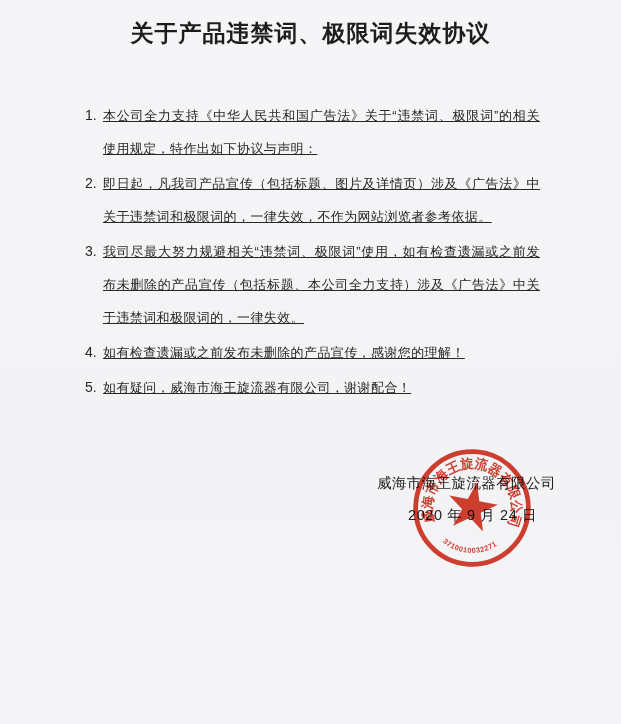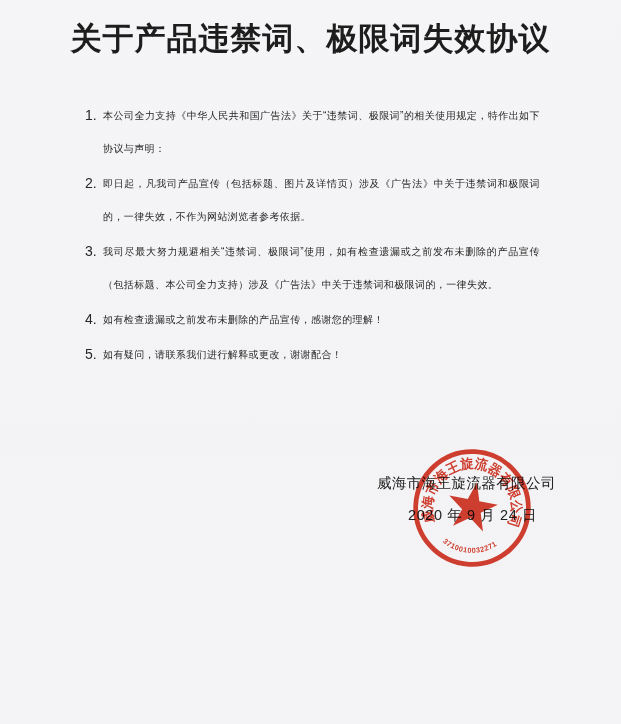--- a/index.html
+++ b/index.html
@@ -13,47 +13,48 @@
     margin:0 auto;
     background:linear-gradient(180deg,#f5f5f7 0%, #f3f3f5 60%, #f4f4f6 100%);
     color:#262626;
     overflow:hidden;
   }
   .title {
     position:absolute;
     top:18px; left:0; width:100%;
     margin:0;
     text-align:center;
-    font-size:31px;
+    font-size:23px;
     font-weight:700;
     letter-spacing:1px;
     color:#1d1d1d;
     font-family:Liberation Serif, serif;
   }
   .list {
     position:absolute;
     top:99px; left:85px;
     width:455px;
   }
   .item { display:flex; margin-bottom:2px; }
   .item-num {
     flex:none;
     width:18px;
     font-size:14px;
     line-height:33px;
     font-weight:500;
   }
   .item-text {
     flex:1;
-    font-size:10px;
+    font-size:13px;
     line-height:33px;
     font-weight:500;
     letter-spacing:0.4px;
     text-align:justify;
     color:#272727;
+    text-decoration:underline;
   }
   .sig-company {
     position:absolute;
     left:377px; top:474px;
     font-size:14.5px;
     font-weight:500;
     letter-spacing:0.4px;
     color:#222;
     white-space:nowrap;
   }
@@ -97,21 +98,21 @@
     <div class="item">
       <span class="item-num">3.</span>
       <span class="item-text">我司尽最大努力规避相关“违禁词、极限词”使用，如有检查遗漏或之前发布未删除的产品宣传（包括标题、本公司全力支持）涉及《广告法》中关于违禁词和极限词的，一律失效。</span>
     </div>
     <div class="item">
       <span class="item-num">4.</span>
       <span class="item-text">如有检查遗漏或之前发布未删除的产品宣传，感谢您的理解！</span>
     </div>
     <div class="item">
       <span class="item-num">5.</span>
-      <span class="item-text">如有疑问，请联系我们进行解释或更改，谢谢配合！</span>
+      <span class="item-text">如有疑问，威海市海王旋流器有限公司，谢谢配合！</span>
     </div>
   </div>
 
   <div class="sig-company">威海市海王旋流器有限公司</div>
   <div class="sig-date">2020 年 9 月 24 日</div>
 
   <svg class="seal" viewBox="0 0 150 150" aria-hidden="true">
     <defs>
       <path id="arcTop" d="M 33.3 94.4 A 46 46 0 1 1 116.7 94.4" fill="none"></path>
       <path id="arcBottom" d="M 41.6 114.8 A 52 52 0 0 0 108.4 114.8" fill="none"></path>

